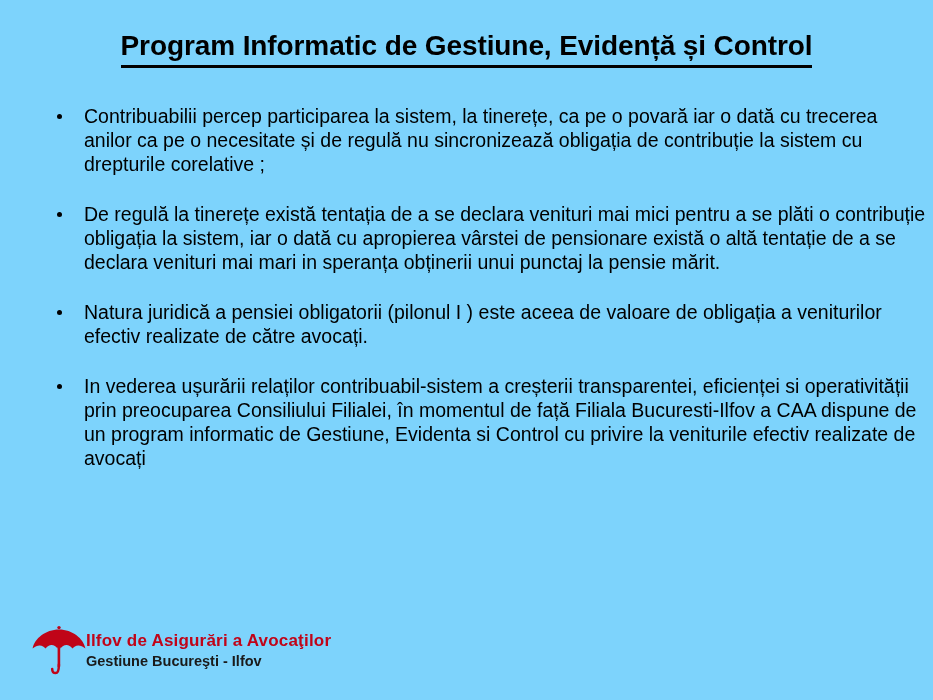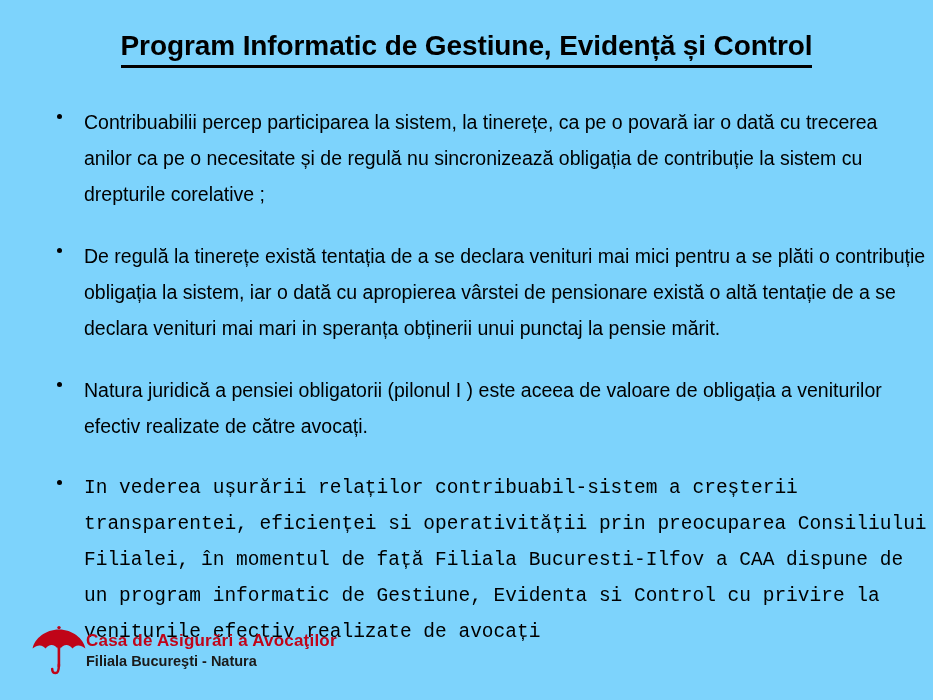--- a/index.html
+++ b/index.html
@@ -49,24 +49,24 @@
     position: absolute;
     left: 52px;
     top: 104px;
     width: 875px;
   }
   .bullet {
     position: relative;
     padding-left: 32px;
     margin-bottom: 26px;
     font-size: 19.5px;
-    line-height: 36px;
+    line-height: 24px;
     color: #000000;
   }
-  .bullet:last-child { margin-bottom: 0; font-family: Liberation Mono, monospace; }
+  .bullet:last-child { margin-bottom: 0; }
   .bullet .dot {
     position: absolute;
     left: 5px;
     top: 10px;
     width: 5px;
     height: 5px;
     background: #000000;
     border-radius: 50%;
   }
   .bullet .btext {
@@ -168,19 +168,19 @@
           <rect x="29.6" y="25.0" width="2.6" height="22.5" rx="1.1"></rect>
           <path d="M30.9 44.5
                    C30.9 50.0 30.4 53.1 27.6 53.1
                    C25.2 53.1 24.2 51.1 24.2 49.0" fill="none" stroke="#C00418" stroke-width="2.5" stroke-linecap="round"></path>
           <circle cx="31" cy="7.6" r="1.7"></circle>
         </g>
       </svg>
     </span>
 
     <span class="logo-text">
-      <span class="logo-line1">Casa de Asigurări a Avocaţilor</span>
-      <span class="logo-line2">Filiala Bucureşti - Natura</span>
+      <span class="logo-line1">Ilfov de Asigurări a Avocaţilor</span>
+      <span class="logo-line2">Gestiune Bucureşti - Ilfov</span>
     </span>
 
   </div>
 
 </div>
 
 </body></html>

